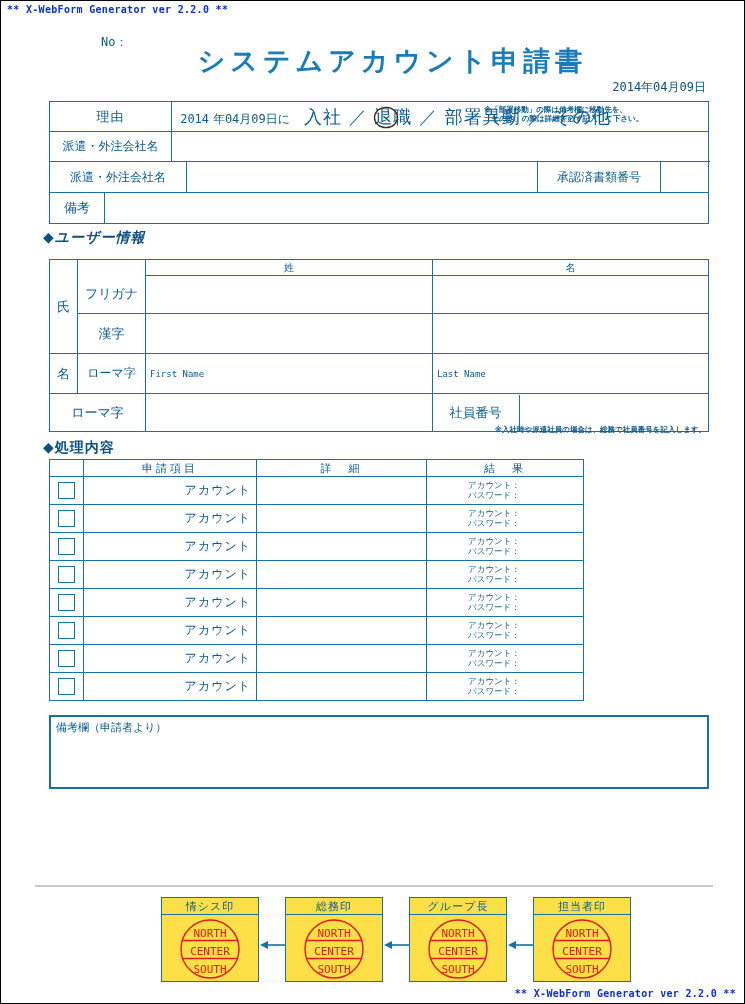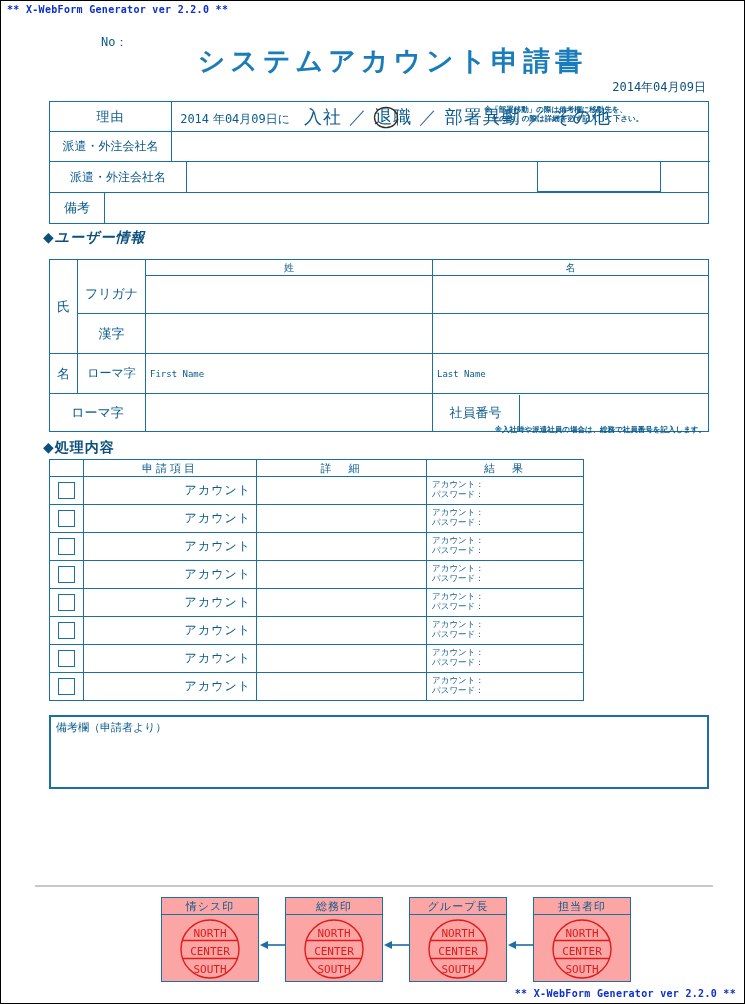--- a/index.html
+++ b/index.html
@@ -98,43 +98,43 @@
   .chkbox {
     width:17px; height:17px;
     border:1px solid #1a6fa3;
     display:inline-block; background:#fff;
     vertical-align:middle;
   }
   .acct { text-align:right; font-size:12px; letter-spacing:1px; padding-right:6px; }
   .result-cell { padding:1px 5px !important; }
   .result-cell div {
     font-size:8.5px; line-height:1.15;
-    font-family:Liberation Mono, monospace;
-    color:#0a5a8c; letter-spacing:0px;
+    font-family:Liberation Serif, serif;
+    color:#0a5a8c; letter-spacing:0px;margin-left:36px;
   }
   .hdr-cell { font-size:11px; text-align:center; letter-spacing:3px; }
 
   .remark {
     position:absolute;
     border:2px solid #1a6fa3;
     background:#fff;
     font-size:11px; color:#0a5a8c;
     padding:3px 5px;
   }
 
   hr.sep {
     position:absolute; left:34px; top:884px; width:678px; height:0;
     border:none; border-top:2px solid #c9c9c9; margin:0;
   }
 
   
   .stamp-row { position:absolute; left:160px; top:896px; width:470px; height:88px; }
   .stampbox {
     position:absolute; top:0; width:98px; height:85px;
-    border:1px solid #1a6fa3; background:#fca5a5;
+    border:1px solid #1a6fa3; background:#fde047;
   }
   .stampbox .cap {
     height:17px; line-height:17px;
     border-bottom:1px solid #1a6fa3;
     text-align:center; font-size:11px; color:#0a5a8c;
     letter-spacing:1px;
   }
   .stampbox .seal { position:relative; height:67px; }
   .seal svg { position:absolute; left:50%; top:50%; transform:translate(-50%,-50%); }
   .arrow {
@@ -177,20 +177,21 @@
     <tr>
       <td class="lab">備考</td>
       <td colspan="3"></td>
     </tr>
   </tbody>
     </table>
 
   <div style="position:absolute;left:48px;top:160px;width:660px;height:32px;">
     <div style="position:absolute;left:0;top:0;width:138px;height:32px;border:1px solid #1a6fa3;background:#fff;line-height:30px;text-align:center;font-size:12px;color:#0a5a8c;">派遣・外注会社名</div>
     <div style="position:absolute;left:137px;top:0;width:352px;height:32px;border:1px solid #1a6fa3;background:#fff;"></div>
+    <div style="position:absolute;left:488px;top:0;width:124px;height:32px;border:1px solid #1a6fa3;background:#fff;line-height:30px;text-align:center;font-size:12px;color:#0a5a8c;">承認済書類番号</div>
     <div style="position:absolute;left:611px;top:0;width:49px;height:32px;border:1px solid #1a6fa3;background:#fff;"></div>
   </div>
   <div style="position:absolute;left:48px;top:191px;width:660px;height:32px;">
     <div style="position:absolute;left:0;top:0;width:56px;height:32px;border:1px solid #1a6fa3;background:#fff;line-height:30px;text-align:center;font-size:13px;color:#0a5a8c;">備考</div>
     <div style="position:absolute;left:55px;top:0;width:605px;height:32px;border:1px solid #1a6fa3;background:#fff;"></div>
   </div>
 
   <div class="sec" style="left:42px;top:228px;font-style:italic;">◆ユーザー情報</div>
 
   <table class="ftable" id="userTable">

